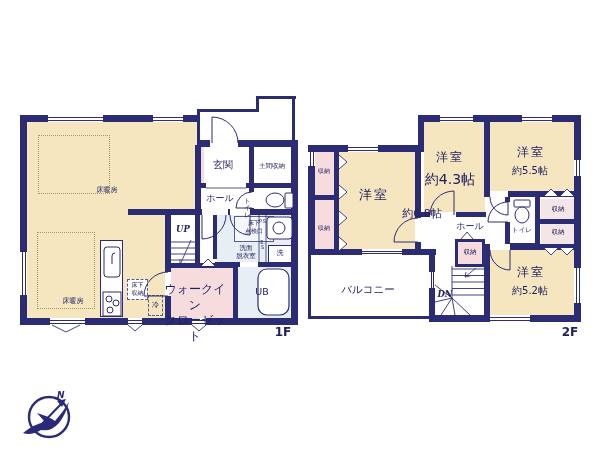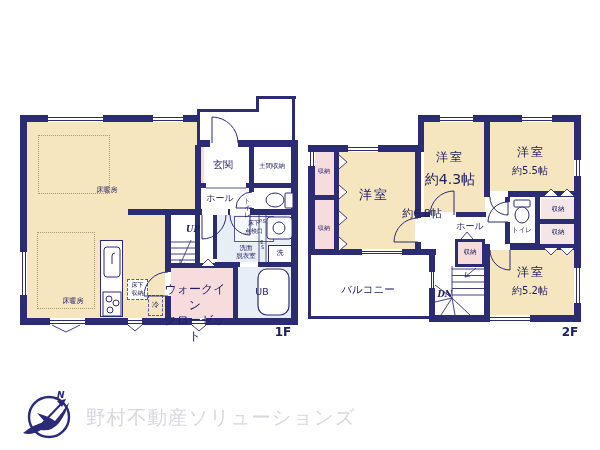--- a/index.html
+++ b/index.html
@@ -250,21 +250,21 @@
   <div class="lbl" style="left:236px;top:219px;width:36px;font-size:6px;">床下
 点検口</div>
   <div class="lbl stack" style="left:259px;top:219px;width:7px;font-size:5px;">P.S</div>
   <div class="lbl stack" style="left:259px;top:240px;width:7px;font-size:5px;">E.S</div>
   <div class="lbl" style="left:226px;top:244px;width:40px;font-size:6.5px;">洗面
 脱衣室</div>
   <div class="lbl" style="left:272px;top:249px;width:16px;font-size:7px;">洗</div>
   <div class="lbl" style="left:127px;top:281px;width:21px;font-size:6px;">床下
 収納</div>
   <div class="lbl" style="left:148px;top:301px;width:15px;font-size:7px;">冷</div>
-  <div class="lbl serifI" style="left:172px;top:224px;width:22px;font-size:8.5px;margin-left:10px;">UP</div>
+  <div class="lbl serifI" style="left:172px;top:224px;width:22px;font-size:8.5px;">UP</div>
   <div class="lbl" style="left:160px;top:282px;width:70px;font-size:12px;">ウォークイン
 クローゼット</div>
   <div class="lbl" style="left:248px;top:286px;width:28px;font-size:9.5px;">UB</div>
   <div class="lbl" style="left:271px;top:325px;width:24px;font-size:12px;font-weight:bold;">1F</div>
 
   <div class="lbl" style="left:344px;top:187px;width:60px;font-size:13px;letter-spacing:2px;">洋室</div>
   <div class="lbl" style="left:334px;top:207px;width:80px;font-size:11px;margin-left:48px;">約6.8帖</div>
   <div class="lbl" style="left:424px;top:150px;width:52px;font-size:12px;letter-spacing:2px;">洋室</div>
   <div class="lbl" style="left:415px;top:170px;width:70px;font-size:14px;">約4.3帖</div>
   <div class="lbl" style="left:505px;top:145px;width:52px;font-size:12px;letter-spacing:2px;">洋室</div>
@@ -275,15 +275,14 @@
   <div class="lbl" style="left:507px;top:226px;width:30px;font-size:6.5px;">トイレ</div>
   <div class="lbl" style="left:310px;top:167px;width:28px;font-size:6px;">収納</div>
   <div class="lbl" style="left:310px;top:224px;width:28px;font-size:6px;">収納</div>
   <div class="lbl" style="left:543px;top:205px;width:30px;font-size:6.5px;">収納</div>
   <div class="lbl" style="left:543px;top:228px;width:30px;font-size:6.5px;">収納</div>
   <div class="lbl" style="left:455px;top:248px;width:30px;font-size:6.5px;">収納</div>
   <div class="lbl" style="left:333px;top:283px;width:70px;font-size:10.5px;">バルコニー</div>
   <div class="lbl serifI" style="left:434px;top:289px;width:22px;font-size:8.5px;">DN</div>
   <div class="lbl" style="left:558px;top:325px;width:24px;font-size:12px;font-weight:bold;">2F</div>
 
-  <div class="logo-text" style="left:86px;top:404px;">野村不動産ソリューションズ</div>
   <div class="north" style="left:57px;top:390px;font-size:9px;">N</div>
 </div>
 
 </body></html>

